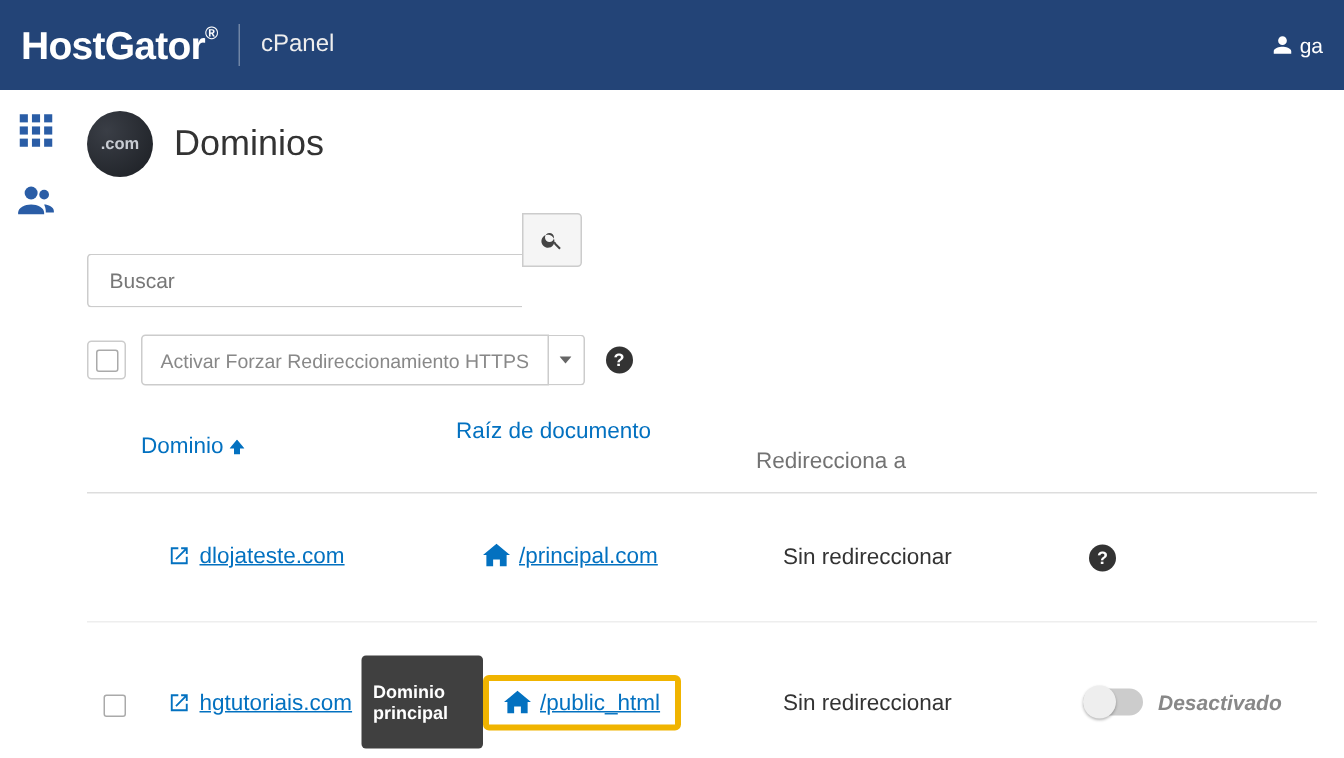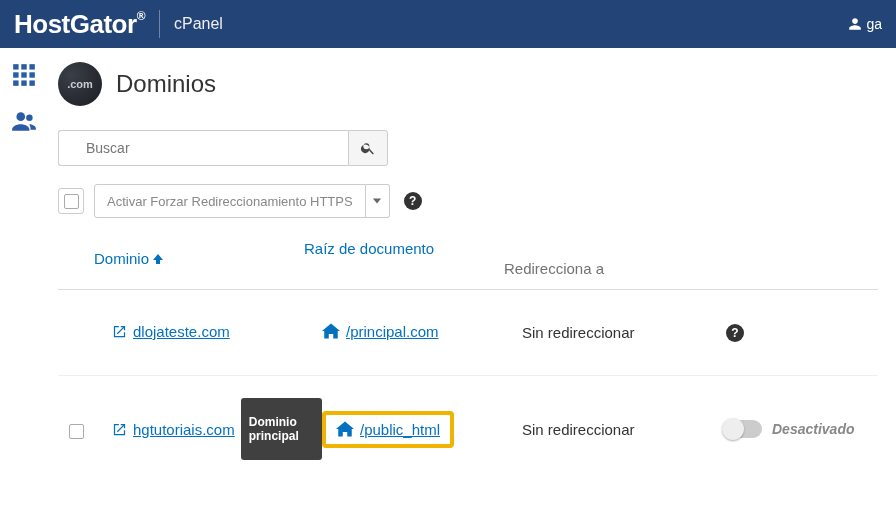--- a/index.html
+++ b/index.html
@@ -1,38 +1,38 @@
 <!DOCTYPE html>
 <html><head>
 <meta charset="utf-8">
 <style>
   * { box-sizing: border-box; margin: 0; padding: 0; }
   body { font-family: -apple-system, BlinkMacSystemFont, "Segoe UI", Helvetica, Arial, sans-serif; font-size: 14px; color: #333; background: #fff; width: 896px; height: 505px; overflow: hidden; }
 
-  .header { background: #234477; color: #fff; height: 48px; display: flex; align-items: center; padding: 0 14px; }
+  .header { background: #234477; color: #fff; height: 60px; display: flex; align-items: center; padding: 0 14px; }
   .logo { font-family: Arial, sans-serif; font-size: 26px; font-weight: 800; letter-spacing: -0.5px; }
   .logo .reg { font-size: 12px; vertical-align: top; }
   .divider { width: 1px; height: 28px; background: rgba(255,255,255,0.35); margin: 0 14px; }
   .cpanel-label { font-size: 16px; color: #eee; }
   .user-area { margin-left: auto; display: flex; align-items: center; gap: 4px; font-size: 14px; padding-right: 0; }
 
   .page { display: flex; height: calc(505px - 48px); }
   .sidebar { width: 48px; display: flex; flex-direction: column; align-items: center; padding-top: 14px; gap: 20px; }
   .side-icon { width: 30px; height: 26px; color: #2a5da6; position: relative; }
   .side-icon svg { width: 100%; height: 100%; fill: #2a5da6; }
 
   .main { flex: 1; padding: 14px 18px 0 10px; }
   .title-row { display: flex; align-items: center; gap: 14px; margin-bottom: 24px; }
   .com-circle { width: 44px; height: 44px; border-radius: 50%; background: radial-gradient(circle at 30% 30%, #3a3e46, #1b1e23); color: #c7cbd2; display: flex; align-items: center; justify-content: center; font-size: 11px; font-weight: 600; }
   .page-title { font-size: 24px; font-weight: 400; color: #333; }
   .intro { font-size: 15px; color: #333; margin-bottom: 20px; }
   .doc-link { color: #0371c0; text-decoration: underline; }
 
   .search-row { display: flex; margin-bottom: 18px; }
-  .search-input { width: 290px; height: 36px; border: 1px solid #ccc; border-right: none; border-radius: 3px 0 0 3px; padding: 0 27px; font-size: 14px; color: #666; }
+  .search-input { width: 290px; height: 36px; border: 1px solid #ccc; border-right: none; border-radius: 3px 0 0 3px; padding: 0 14px; font-size: 14px; color: #666; margin-top: 27px; }
   .search-input::placeholder { color: #777; }
   .search-btn { width: 40px; height: 36px; border: 1px solid #ccc; border-radius: 0 3px 3px 0; background: #f5f5f5; display: flex; align-items: center; justify-content: center; cursor: pointer; }
   .search-btn svg { width: 16px; height: 16px; fill: #444; }
 
   .action-row { display: flex; align-items: center; gap: 10px; margin-bottom: 12px; }
   .chk-box { width: 26px; height: 26px; border: 1px solid #ccc; border-radius: 3px; display: flex; align-items: center; justify-content: center; background: #fff; }
   .chk-inner { width: 15px; height: 15px; border: 1px solid #aaa; border-radius: 2px; }
   .btn-group { display: flex; }
   .btn-https { height: 34px; border: 1px solid #ccc; border-radius: 3px 0 0 3px; background: #fff; padding: 0 12px; font-size: 13px; color: #888; display: flex; align-items: center; }
   .btn-caret { width: 24px; height: 34px; border: 1px solid #ccc; border-left: none; border-radius: 0 3px 3px 0; background: #fff; display: flex; align-items: center; justify-content: center; }

